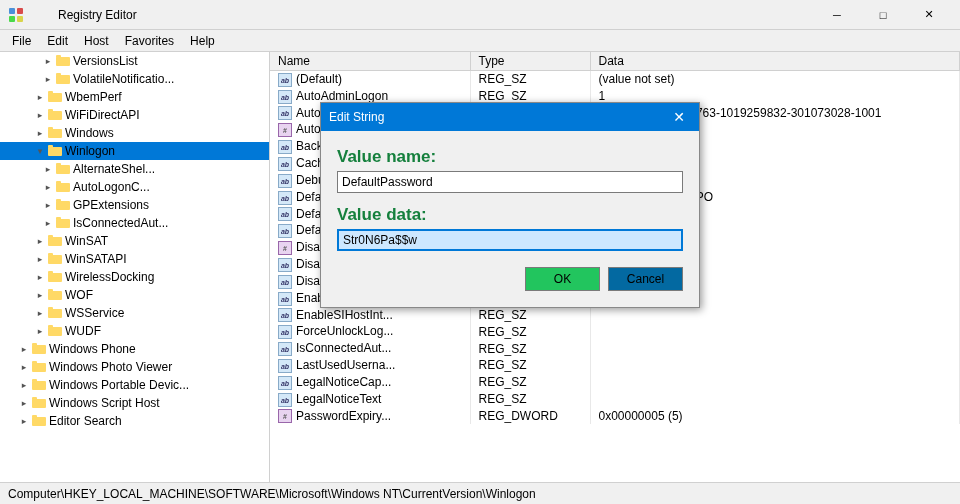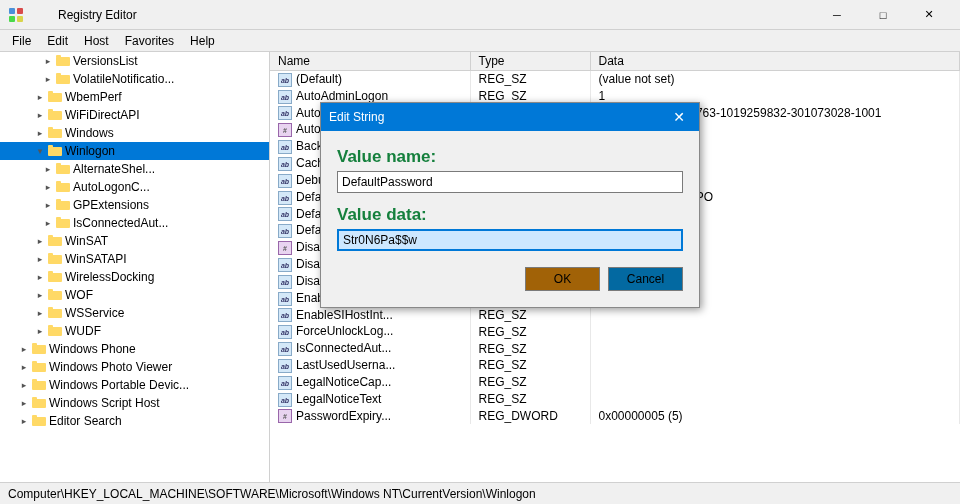--- a/index.html
+++ b/index.html
@@ -258,21 +258,21 @@
       height: 24px;
       border: 1px solid #7a7a7a;
       background: #0369a1;
       cursor: pointer;
       font-size: 12px;
       display: flex;
       align-items: center;
       justify-content: center;
     }
     .dialog-btn.primary {
-      background: #a16207;
+      background: #22c55e;
     }
   </style>
 </head>
 <body>
 
 <div class="title-bar">
   <svg class="title-bar-icon" viewBox="0 0 16 16">
     <rect x="1" y="1" width="6" height="6" fill="#4a90d9" rx="1"></rect>
     <rect x="9" y="1" width="6" height="6" fill="#d94a4a" rx="1"></rect>
     <rect x="1" y="9" width="6" height="6" fill="#4ad94a" rx="1"></rect>

